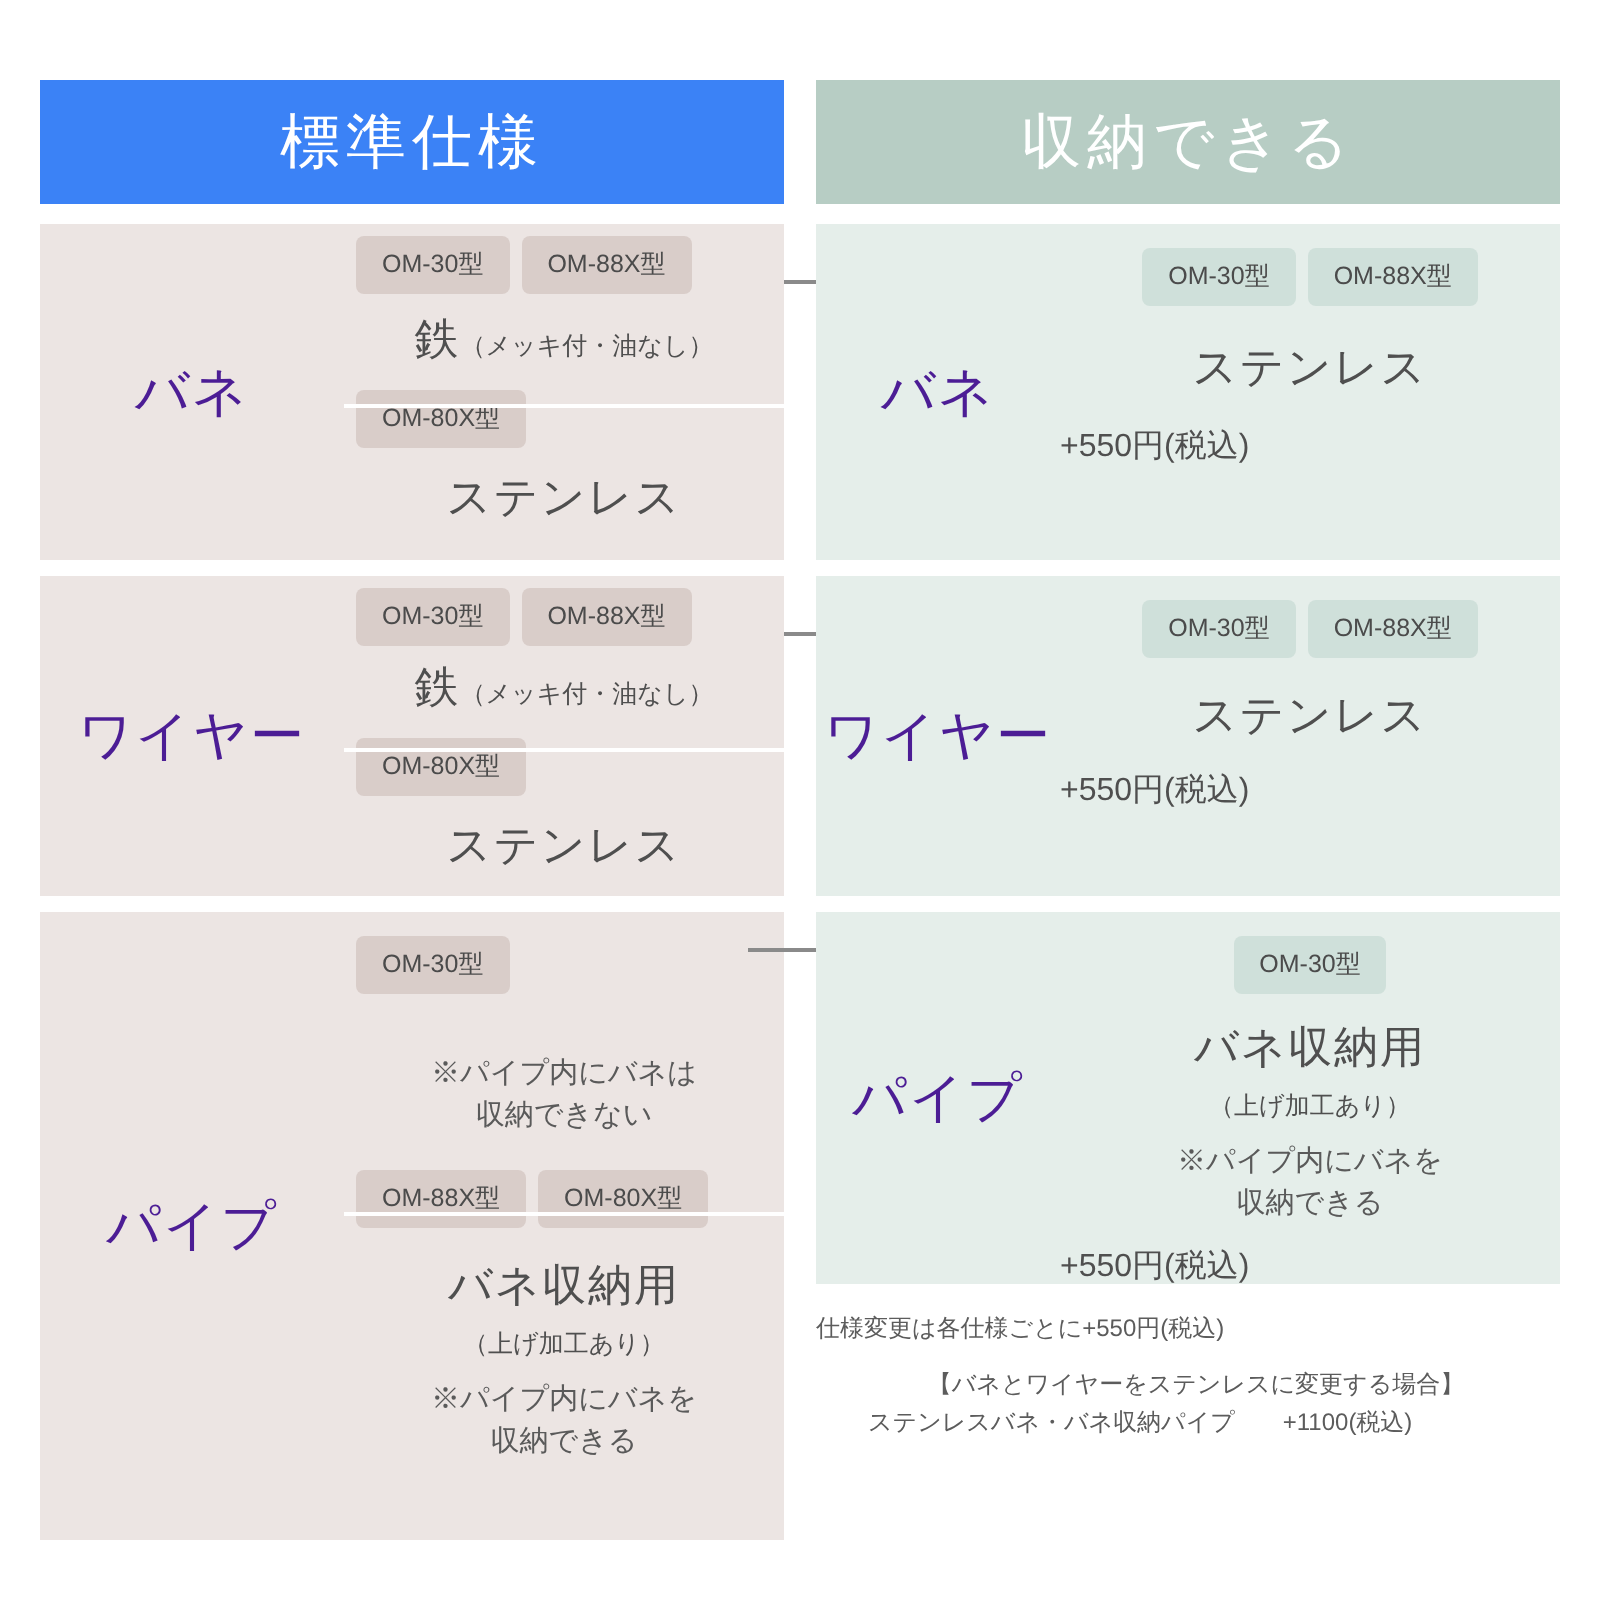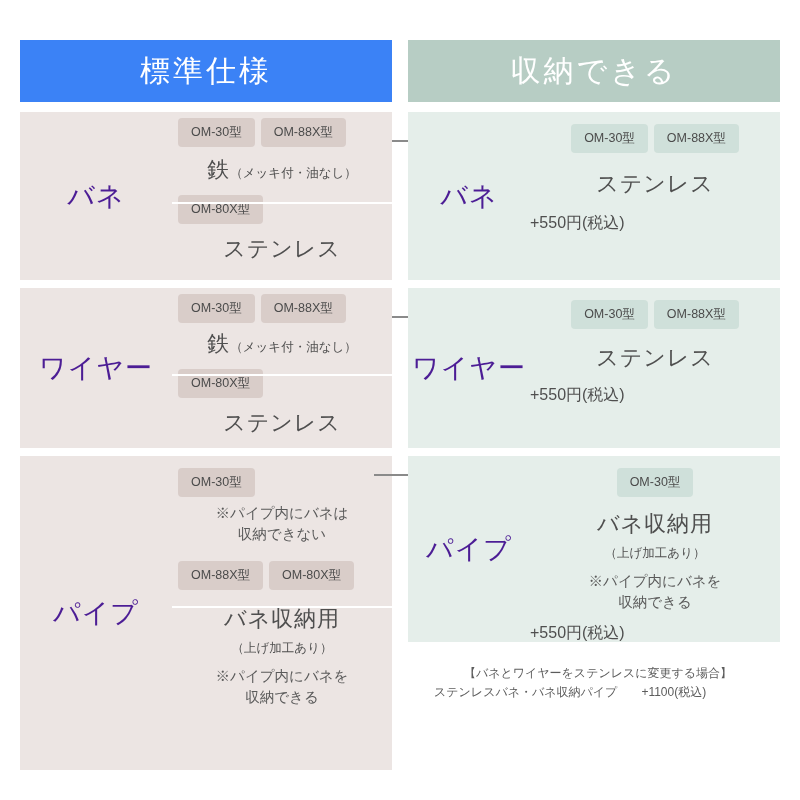--- a/index.html
+++ b/index.html
@@ -238,21 +238,21 @@
       <div class="price" style="margin-top:12px;">+550円(税込)</div>
     </div>
   </div>
 
   <div class="block-left" style="left:20px; top:456px; width:372px; height:314px;">
     <div class="rowlabel l">パイプ</div>
     <div class="rowbody">
       <div class="chips" style="padding-top:12px;">
         <span class="chip chip-l">OM-30型</span>
       </div>
-      <div class="note" style="margin-top:4px;">
+      <div class="note" style="margin-top:28px;">
         <span>※パイプ内にバネは</span><br>
         <span>収納できない</span>
       </div>
       <div class="divider" style="top:150px;"></div>
       <div class="chips" style="padding-top:16px;">
         <span class="chip chip-l">OM-88X型</span>
         <span class="chip chip-l">OM-80X型</span>
       </div>
       <div class="mat" style="margin-top:12px;">バネ収納用</div>
       <div class="mat" style="margin-top:-2px;">
@@ -279,17 +279,18 @@
       </div>
       <div class="note" style="margin-top:8px;">
         <span>※パイプ内にバネを</span><br>
         <span>収納できる</span>
       </div>
       <div class="price" style="margin-top:10px;">+550円(税込)</div>
     </div>
   </div>
 
   <div class="footer" style="top:655px;">
+    <div class="f-line">仕様変更は各仕様ごとに+550円(税込)</div>
     <div class="f-head">【バネとワイヤーをステンレスに変更する場合】</div>
     <div class="f-sub">ステンレスバネ・バネ収納パイプ　　+1100(税込)</div>
   </div>
 
 </div>
 
 </body></html>

